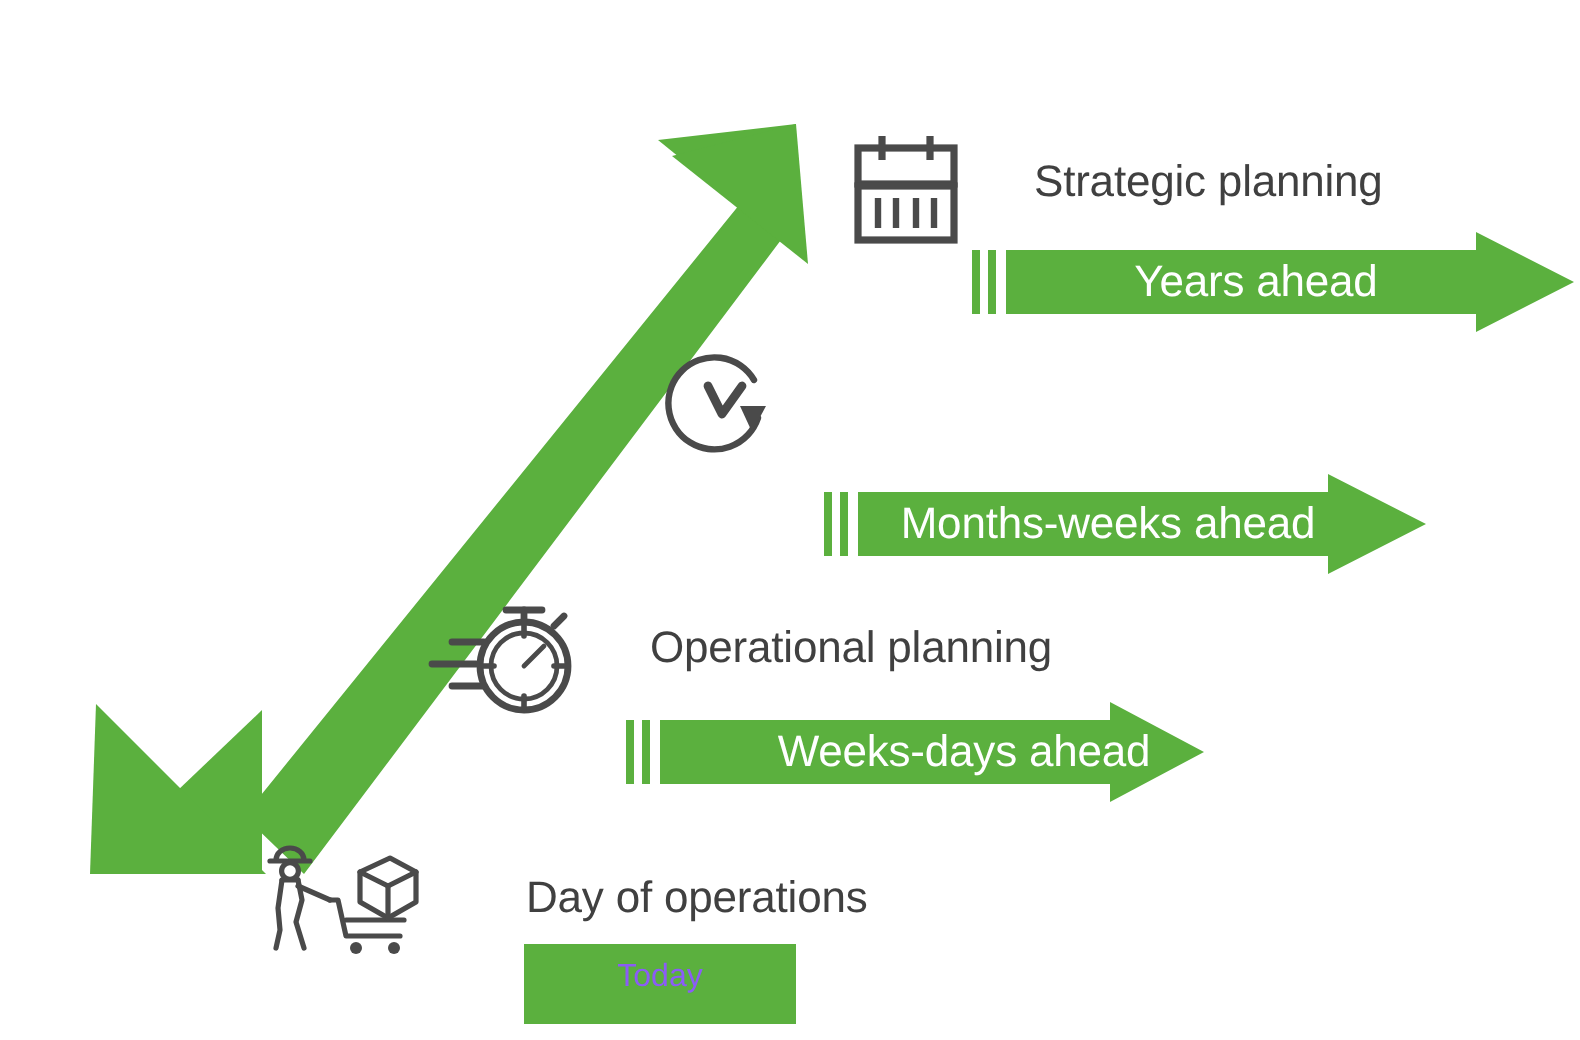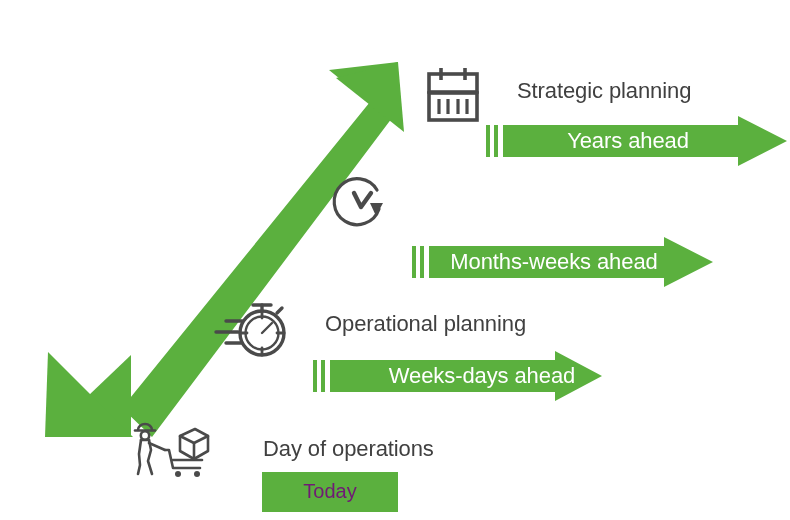--- a/index.html
+++ b/index.html
@@ -51,22 +51,22 @@
     white-space: nowrap;
     text-align: center;
     letter-spacing: -0.1px;
   }
   .today-box {
     position: absolute;
     background: #5BB03E;
   }
   .today-text {
     position: absolute;
-    color: #701a75;
-    font-size: 20px;
+    color: #8b5cf6;
+    font-size: 16px;
     font-family: "Liberation Sans", sans-serif;
     white-space: nowrap;
     text-align: center;
   }
 </style>
 </head>
 <body>
 
 <div id="stage">
 

